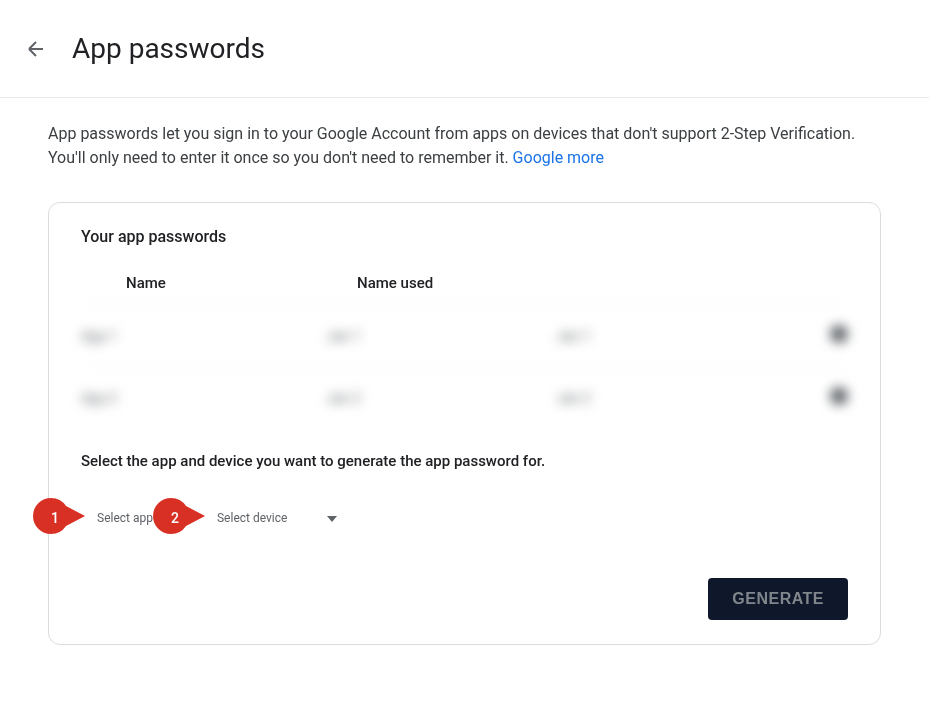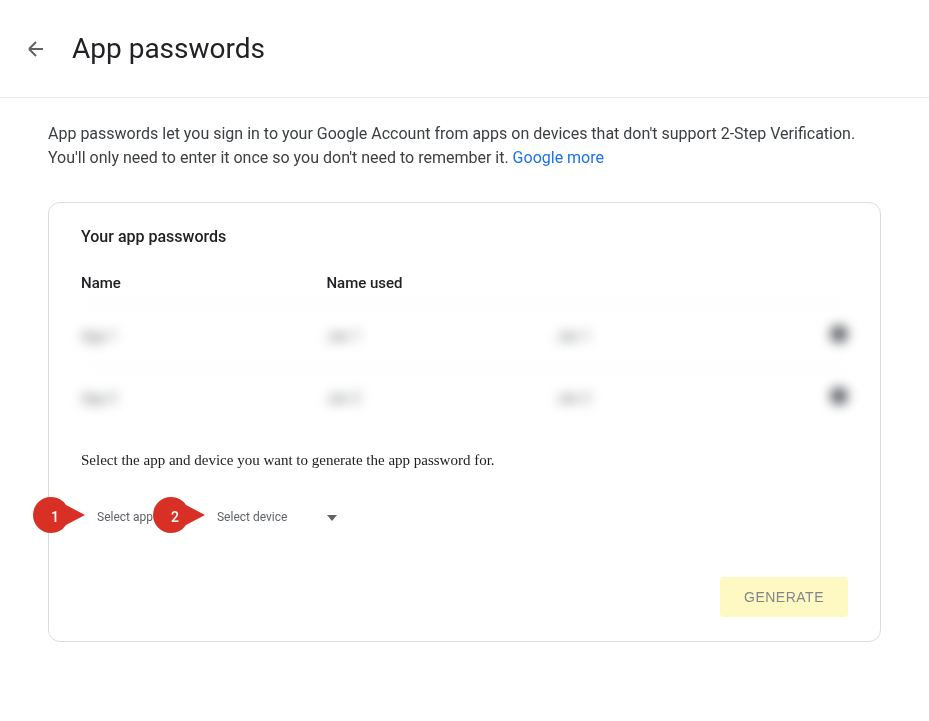--- a/index.html
+++ b/index.html
@@ -58,20 +58,21 @@
       font-weight: 500;
       color: #202124;
       margin-bottom: 28px;
     }
     .table-header {
       display: flex;
       font-size: 15px;
       font-weight: 500;
       color: #202124;
       padding-bottom: 12px;
+      margin-left: 45px;
     }
     .col-name { width: 32%; }
     .col-created { width: 30%; }
     .col-lastused { width: 30%; }
     .col-action { width: 8%; text-align: right; }
     .table-row {
       display: flex;
       align-items: center;
       padding: 20px 0;
       border-top: 1px solid #f1f3f4;
@@ -85,21 +86,20 @@
       background: #5f6368;
       border-radius: 50%;
       display: inline-block;
     }
     .select-instruction {
       font-size: 15px;
       font-weight: 500;
       color: #202124;
       margin-top: 24px;
       margin-bottom: 28px;
-      font-family: Liberation Serif, serif;
     }
     .selects-row {
       display: flex;
       align-items: center;
       gap: 48px;
       margin-bottom: 40px;
       position: relative;
       margin-left: -48px;
       padding-left: 48px;
     }
@@ -142,26 +142,26 @@
       border-bottom: 1px solid transparent;
     }
     .dropdown-arrow {
       color: #5f6368;
     }
     .button-row {
       display: flex;
       justify-content: flex-end;
     }
     .generate-button {
-      background: #fef9c3;
+      background: #0f172a;
       color: #80868b;
       border: none;
       padding: 12px 24px;
-      font-size: 14px;
-      font-weight: 400;
+      font-size: 16px;
+      font-weight: 700;
       letter-spacing: 0.5px;
       cursor: pointer;
       border-radius: 4px;
     }
   </style>
 </head>
 <body>
 
 <div class="header">
   <div class="back-arrow">

